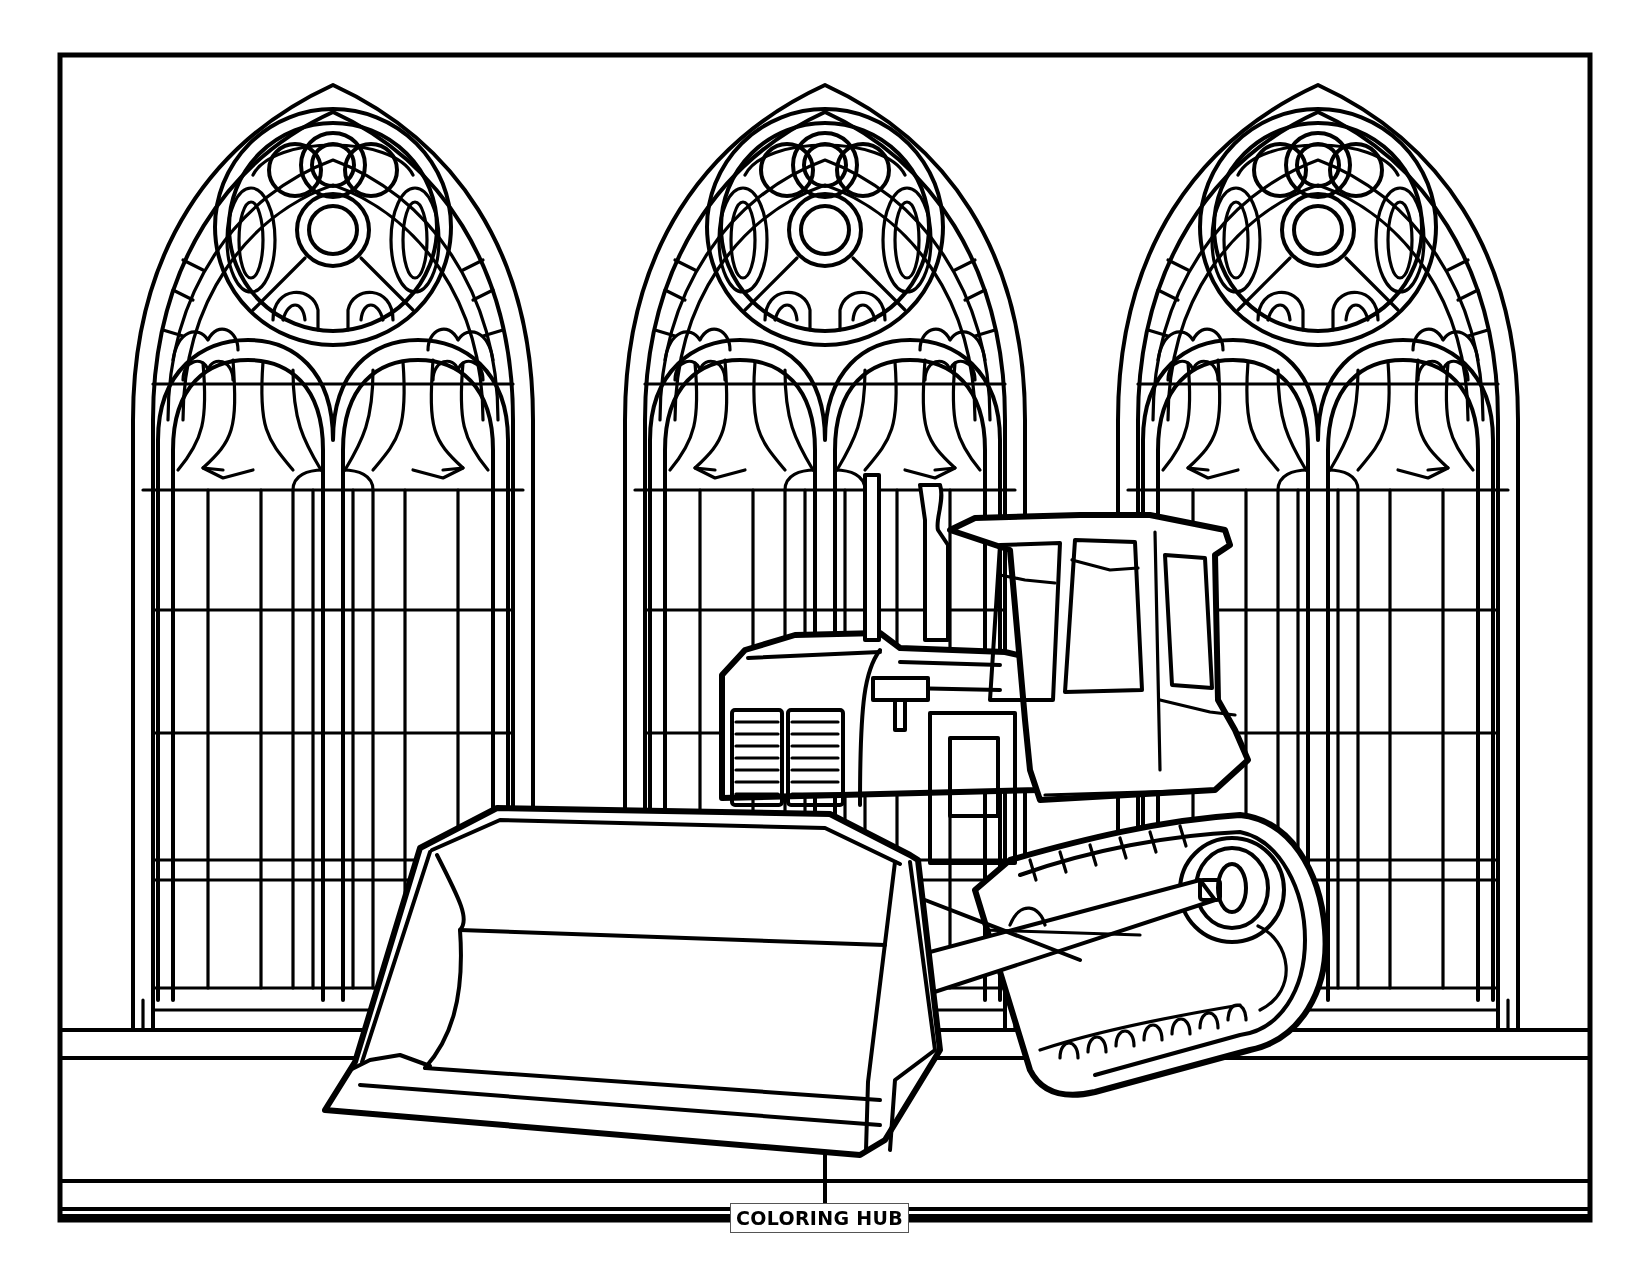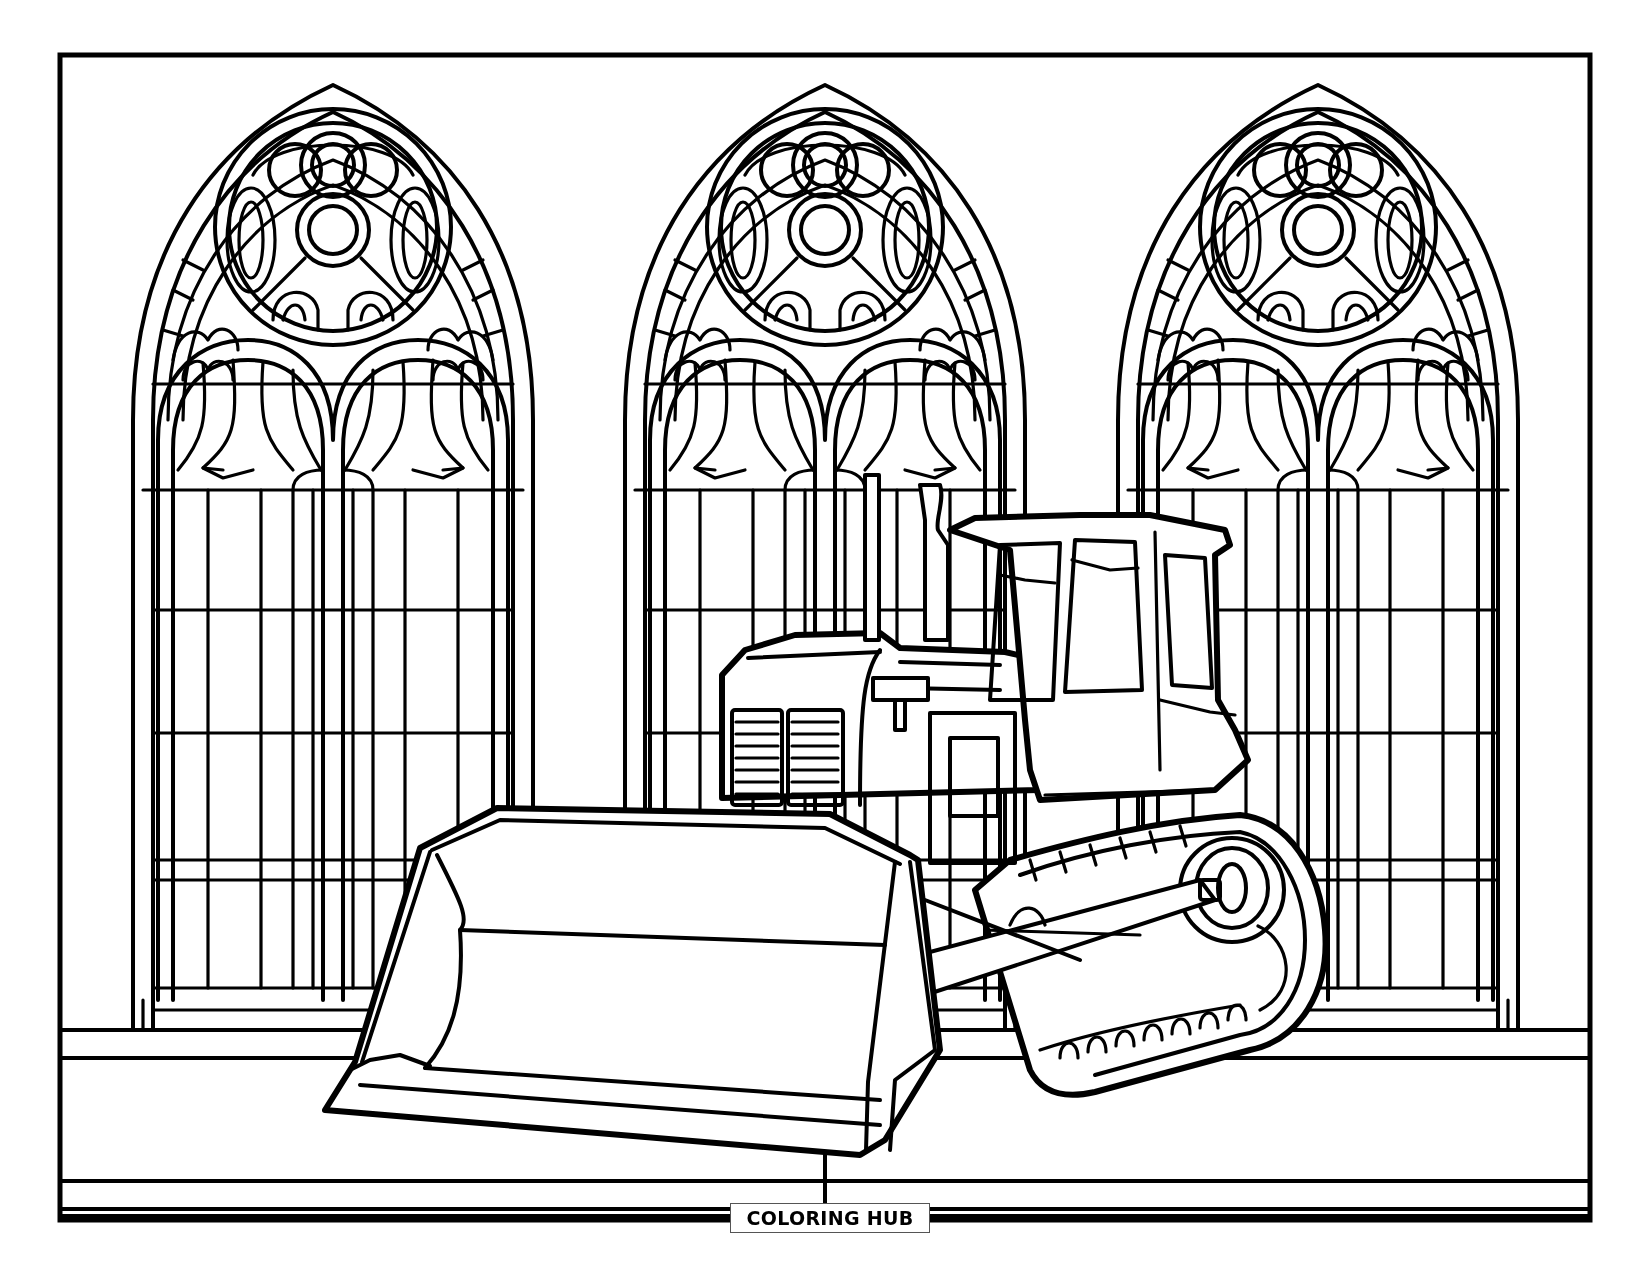--- a/index.html
+++ b/index.html
@@ -5,21 +5,21 @@
     html, body { margin: 0; padding: 0; background: #ffffff; }
     body { width: 1650px; height: 1275px; position: relative; overflow: hidden; }
     #art { position: absolute; left: 0; top: 0; width: 1650px; height: 1275px; }
     #art .ln { fill: none; stroke: #000; stroke-width: 4; stroke-linejoin: round; stroke-linecap: round; }
     #art .thin { fill: none; stroke: #000; stroke-width: 3.2; stroke-linejoin: round; stroke-linecap: round; }
     #art .thick { fill: #fff; stroke: #000; stroke-width: 6; stroke-linejoin: round; stroke-linecap: round; }
     #art .wf { fill: #fff; stroke: #000; stroke-width: 4; stroke-linejoin: round; }
     .brand-label {
       position: absolute;
       left: 730px; top: 1203px;
-      width: 200px; height: 30px;
+      width: 179px; height: 30px;
       background: #fff;
       border: 1.5px solid #555;
       box-sizing: border-box;
       display: flex; align-items: center; justify-content: center;
       font-family: "DejaVu Sans", sans-serif;
       font-weight: bold;
       font-size: 19px;
       letter-spacing: 0.3px;
       color: #000;
     }

